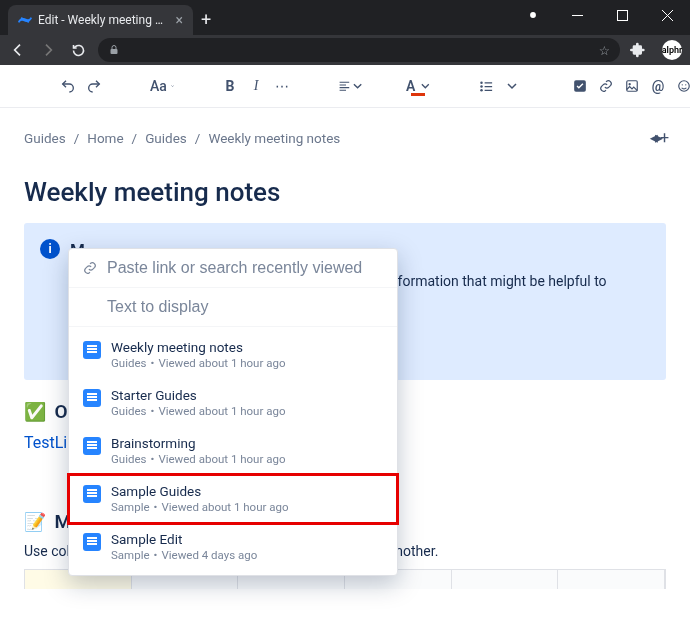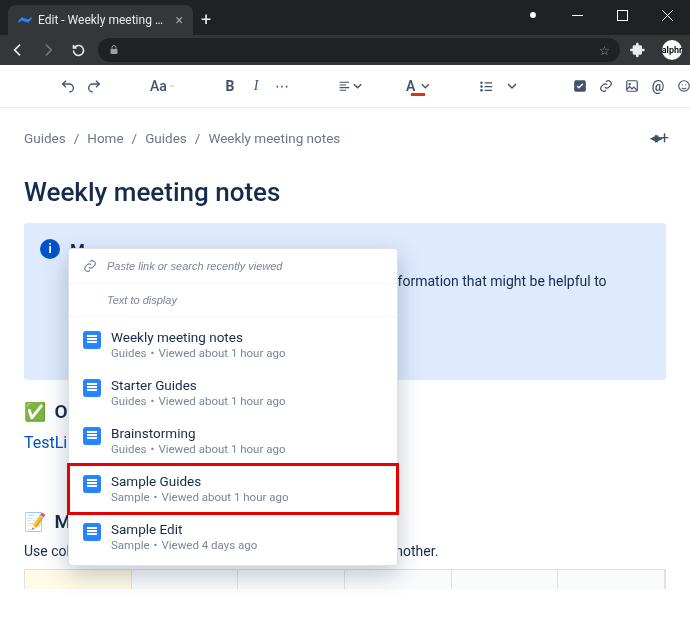--- a/index.html
+++ b/index.html
@@ -42,21 +42,21 @@
   .emoji { font-size: 18px; }
   .link { color: #0052cc; text-decoration: none; }
   .minutes-desc { font-size: 14px; color: #172b4d; margin-top: 4px; margin-bottom: 10px; }
   .table-stub { height: 20px; border: 1px solid #dfe1e6; border-bottom: none; display: grid; grid-template-columns: repeat(6,1fr); }
   .table-stub div { border-right: 1px solid #dfe1e6; background: #fafbfc; }
   .table-stub div:first-child { background: #fffbe6; }
   
   .popover { position: absolute; top: 140px; left: 68px; width: 330px; background: #fff; border: 1px solid #dfe1e6; border-radius: 4px; box-shadow: 0 8px 24px rgba(9,30,66,.25); z-index: 10; }
   .pop-field { padding: 10px 14px; display: flex; align-items: center; gap: 10px; font-size: 13px; color: #7a869a; }
   .pop-field.divided { border-bottom: 1px solid #f4f5f7; }
-  .pop-input { flex: 1; border: none; outline: none; font-size: 11px; color: #0c4a6e; background: transparent; font-style: italic; }
+  .pop-input { flex: 1; border: none; outline: none; font-size: 16px; color: #0c4a6e; background: transparent; }
   .pop-input::placeholder { color: #7a869a; }
   .results { padding: 4px 0; }
   .result { padding: 8px 14px; display: flex; align-items: flex-start; gap: 10px; position: relative; }
   .res-icon { width: 18px; height: 18px; background: #2684ff; border-radius: 3px; margin-top: 2px; position: relative; flex-shrink: 0; }
   .res-icon::after { content:""; position:absolute; left:4px; right:4px; top:4px; height:2px; background:#fff; box-shadow: 0 3px 0 #fff, 0 6px 0 #fff; }
   .res-body { font-size: 13.5px; color: #172b4d; line-height: 1.2; }
   .res-sub { font-size: 11.5px; color: #7a869a; margin-top: 2px; }
   .res-sub .dot::before { content:"•"; margin: 0 4px; }
   .result.highlight { outline: 3px solid #e60000; outline-offset: -1px; }
   .chevsvg { width:10px; height:10px; }

